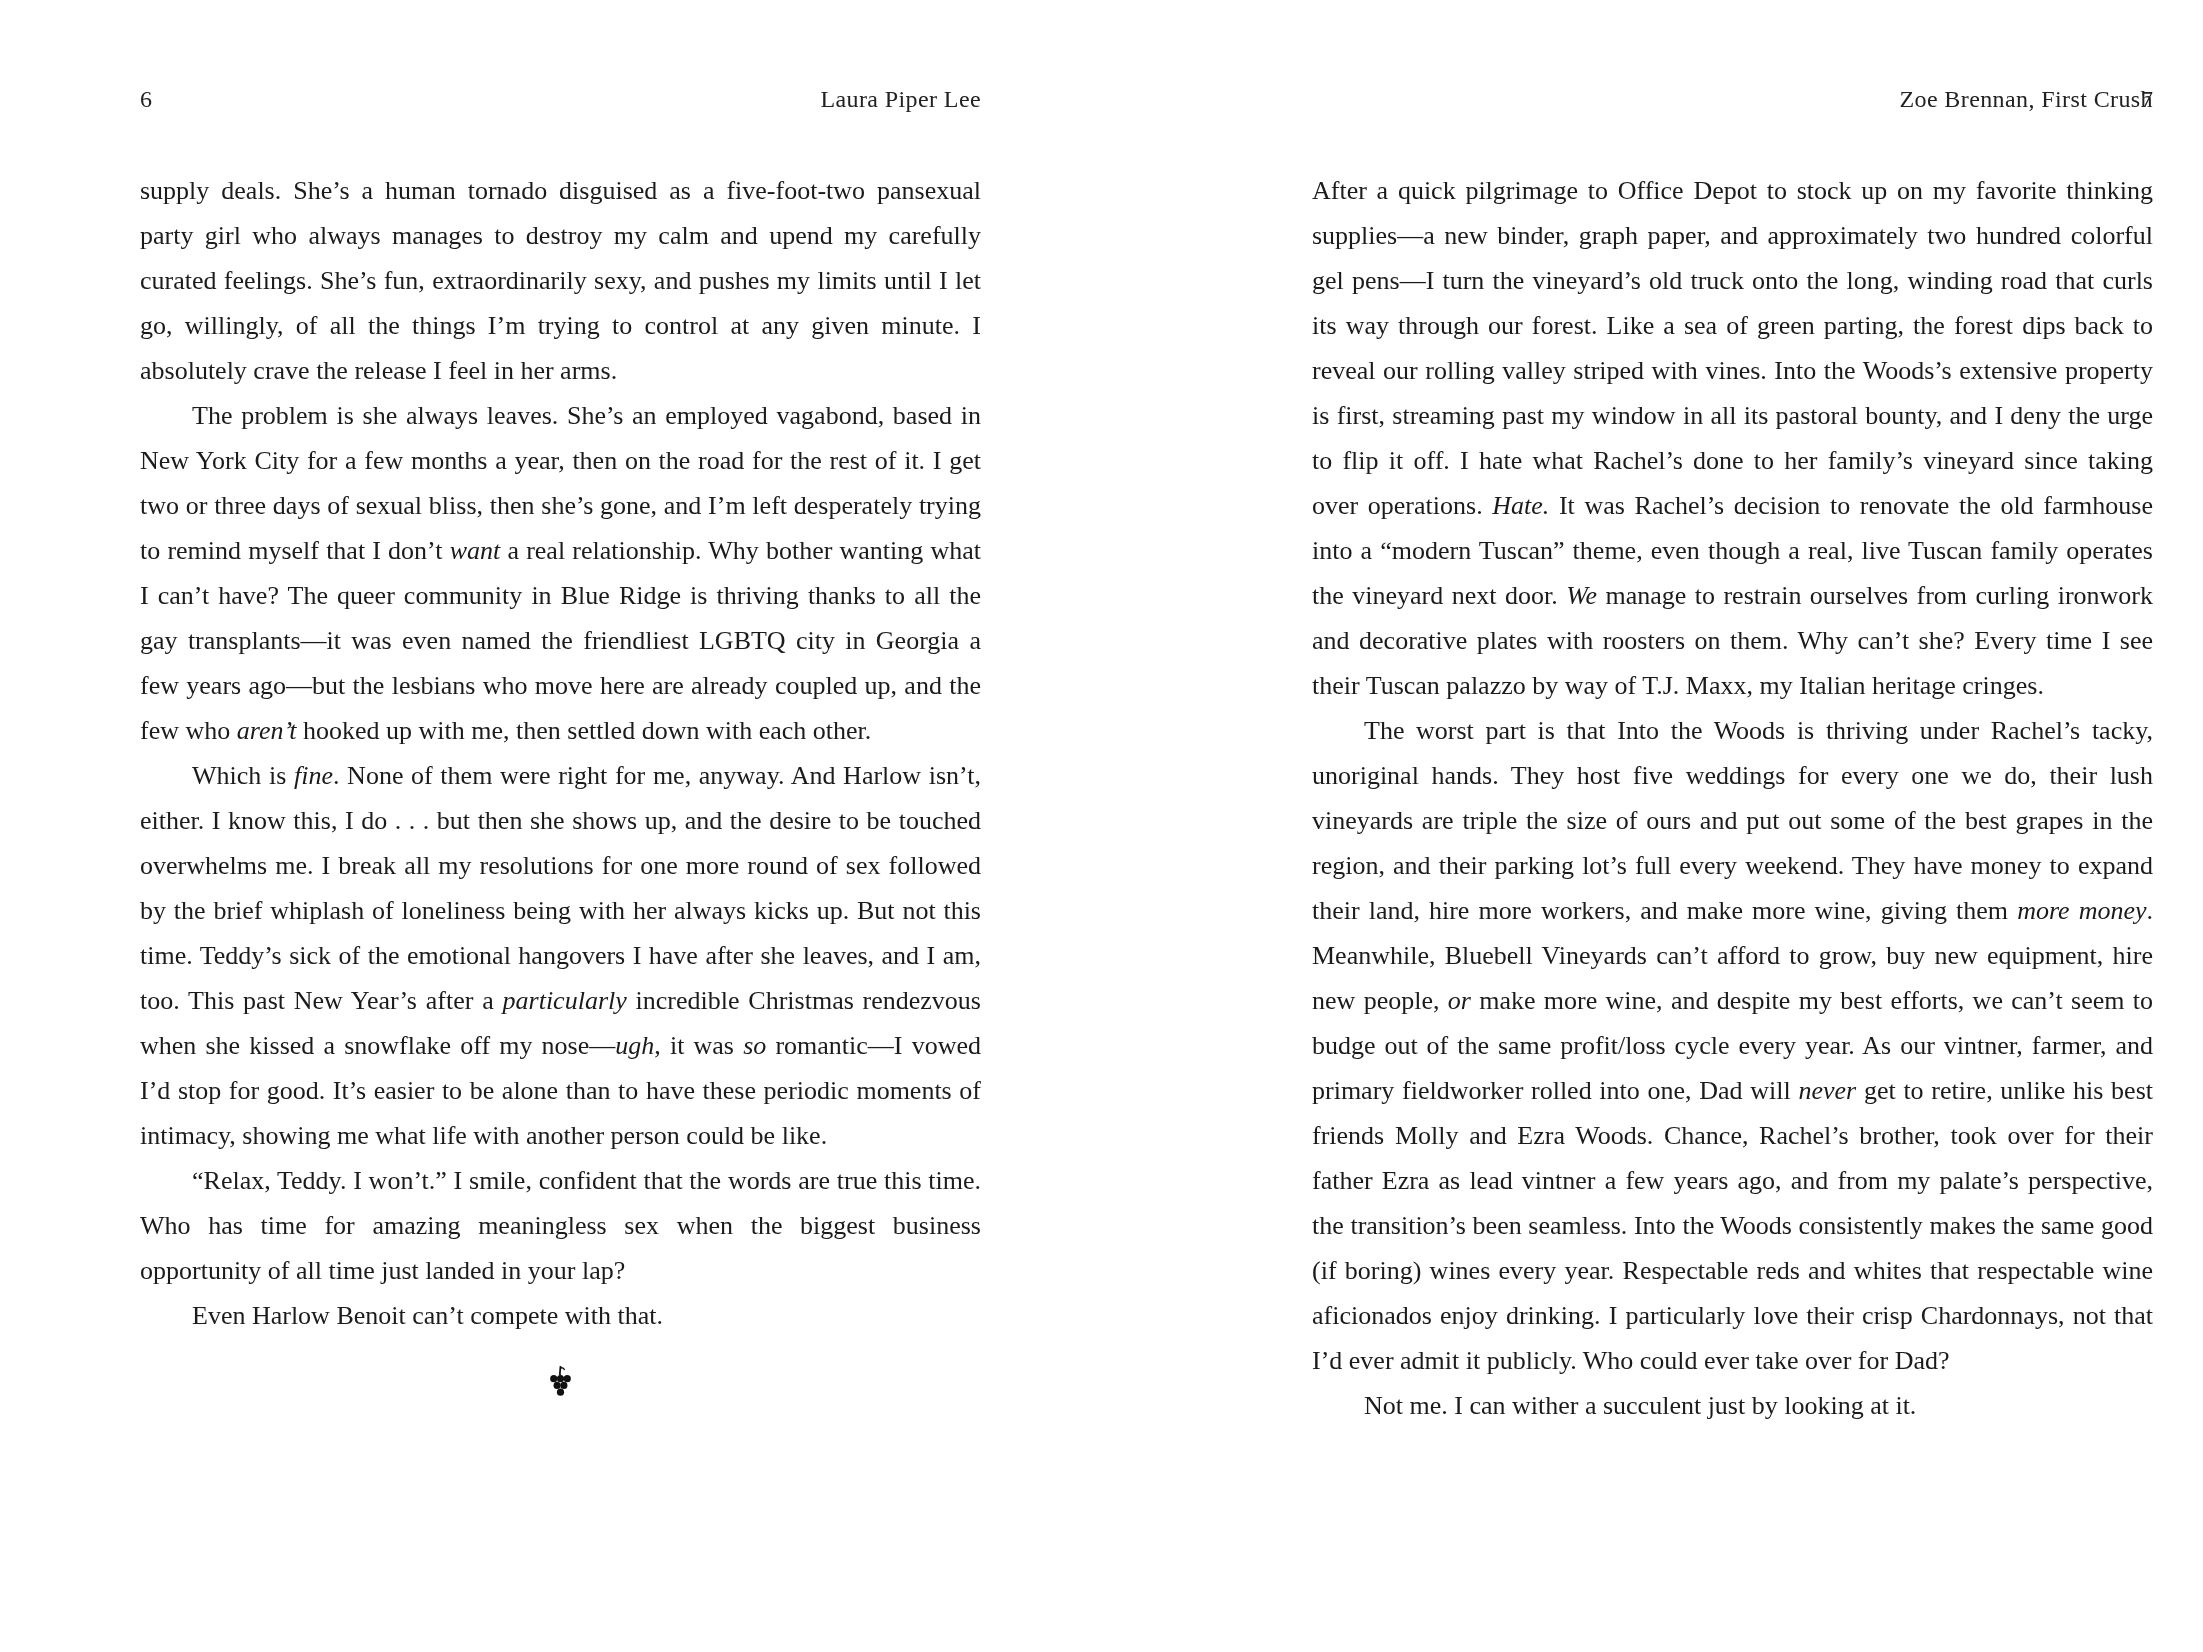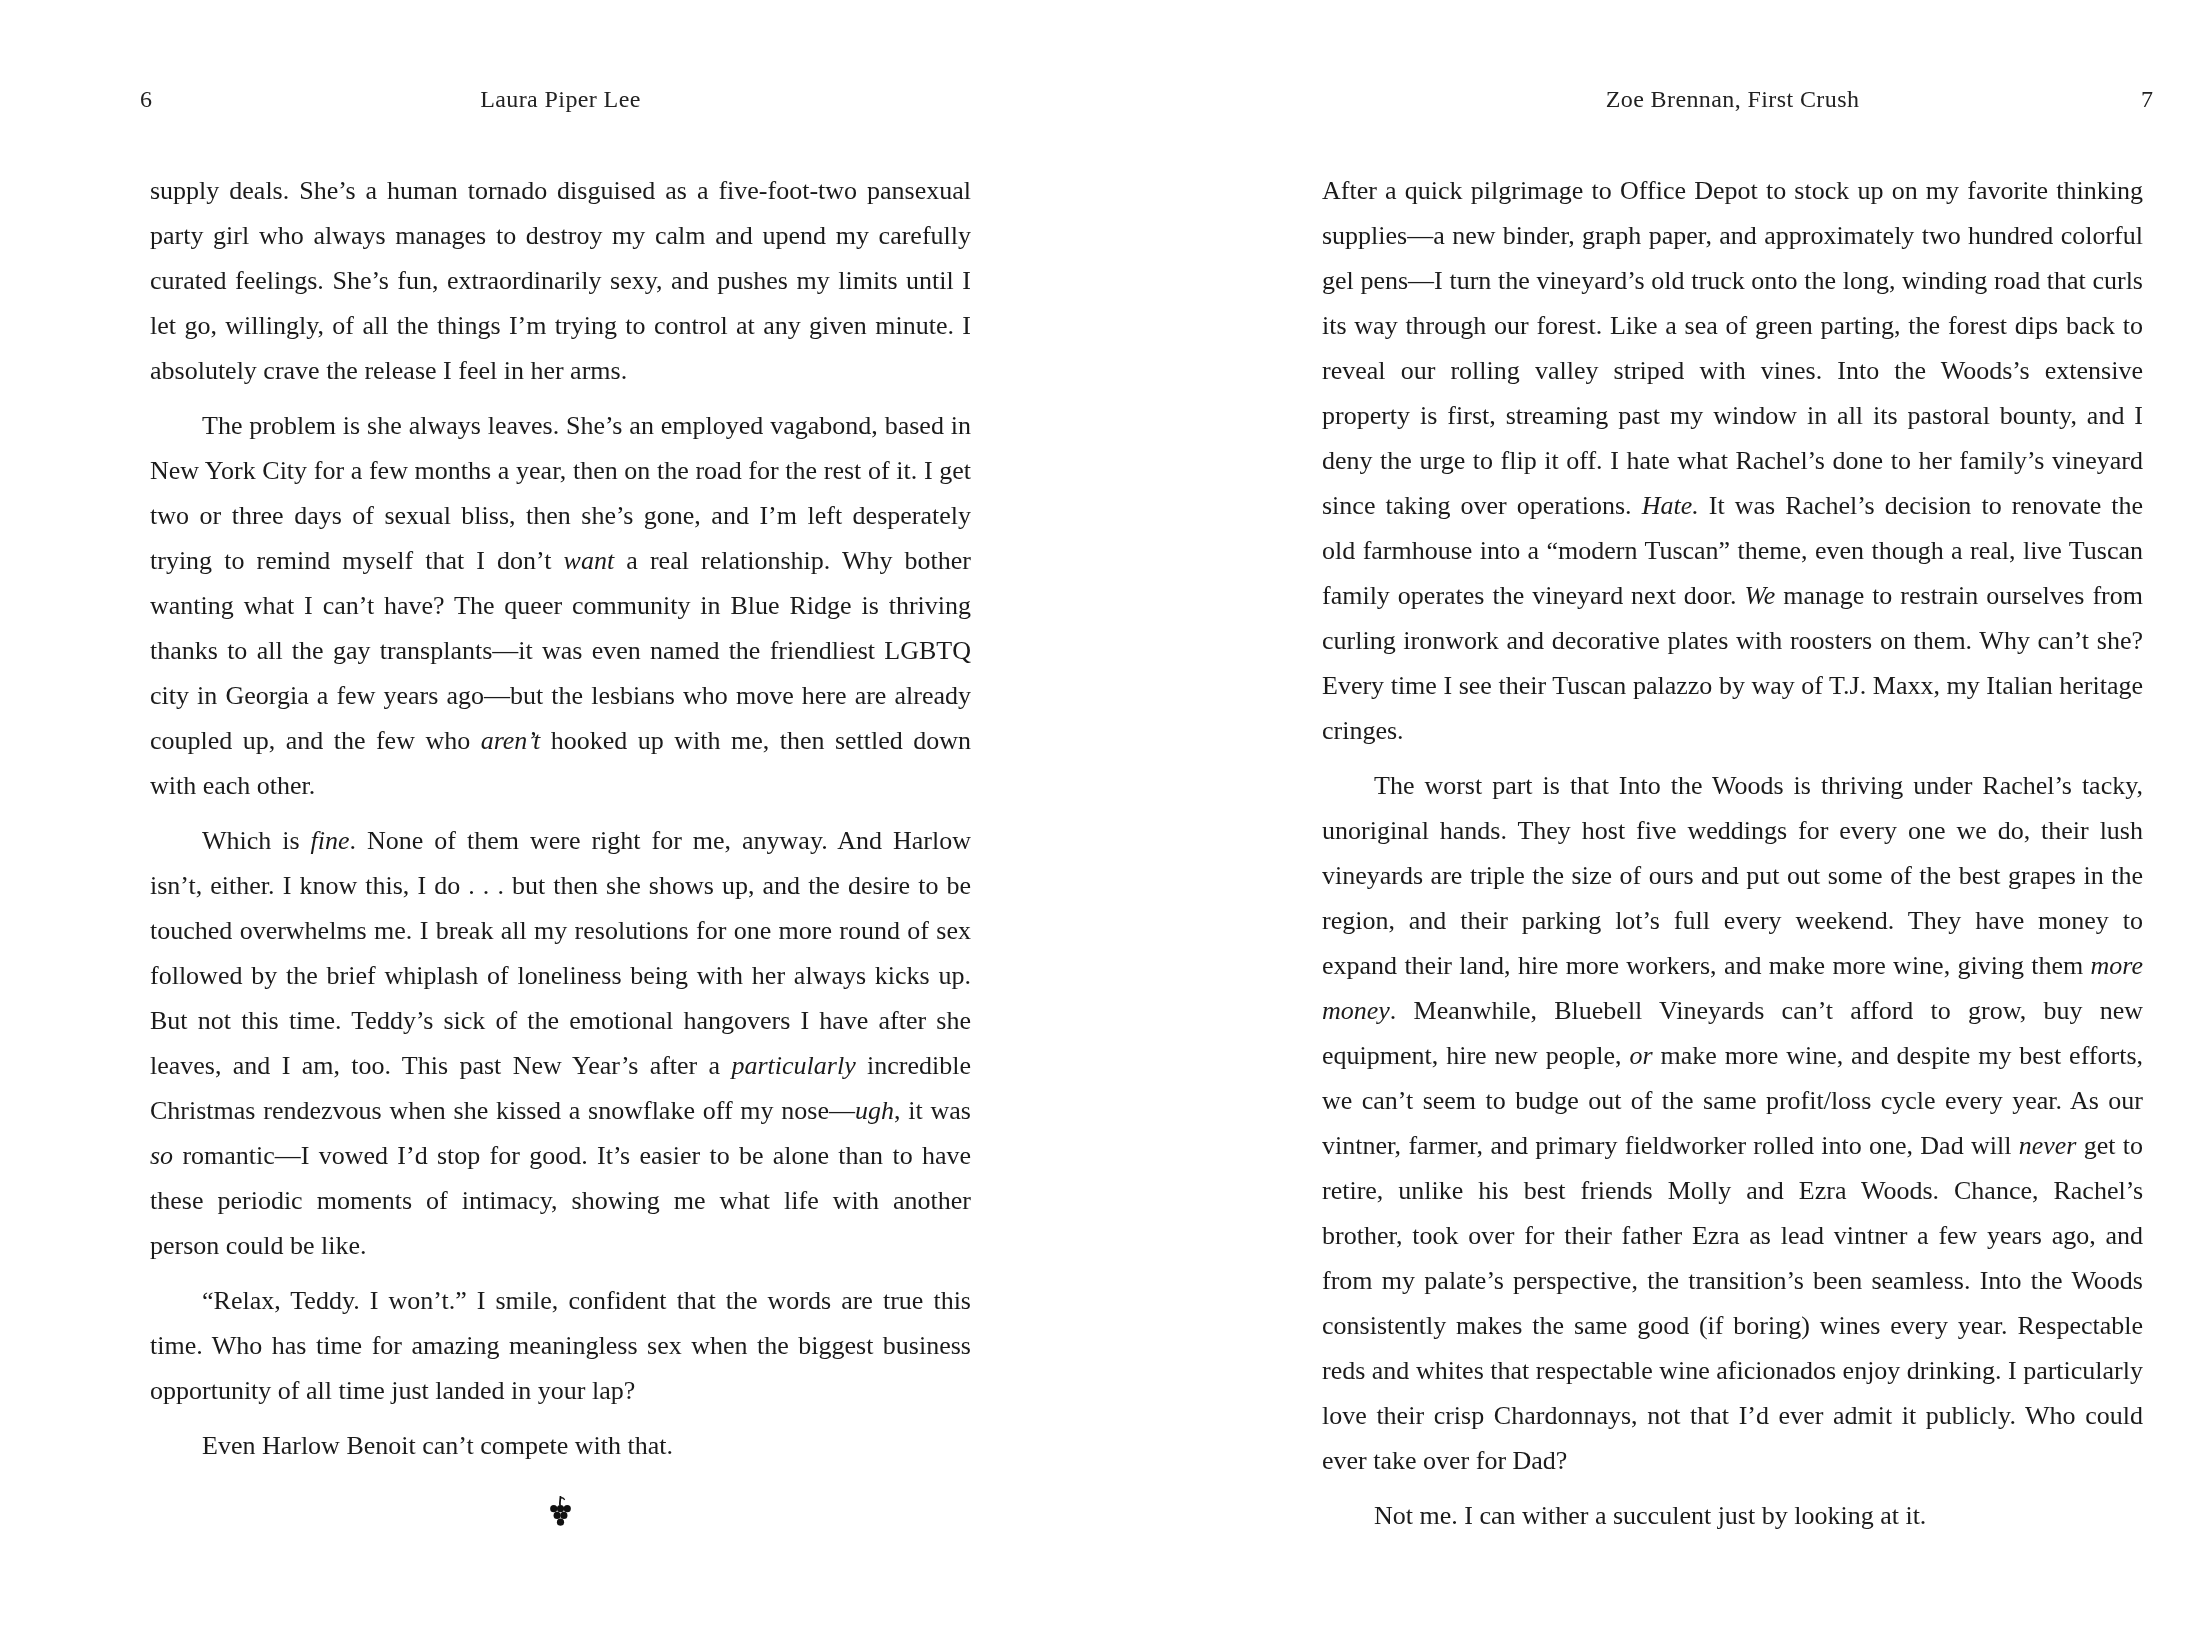--- a/index.html
+++ b/index.html
@@ -28,39 +28,39 @@
 
   .page-header {
     position: relative;
     height: 37px;
     font-size: 24px;
     line-height: 37px;
     color: #222222;
   }
   .running-head {
     display: block;
-    text-align: center;
+    text-align: right;
     letter-spacing: 0.4px;
   }
   .page-number {
     position: absolute;
     top: 0;
   }
   .page-number.num-left  { left: 0; }
   .page-number.num-right { right: 0; }
 
   .page-body {
     margin-top: 50px;
     font-size: 26px;
     line-height: 45px;
     text-align: justify;
     color: #1b1b1b;
   }
   .page-body p {
-    margin: 10px;
+    margin: 0;
     padding: 0;
     text-indent: 0;
     font-family: Liberation Serif, serif;
   }
   .page-body p.indent {
     text-indent: 2em;
   }
   .page-body em {
     font-style: italic;
   }

